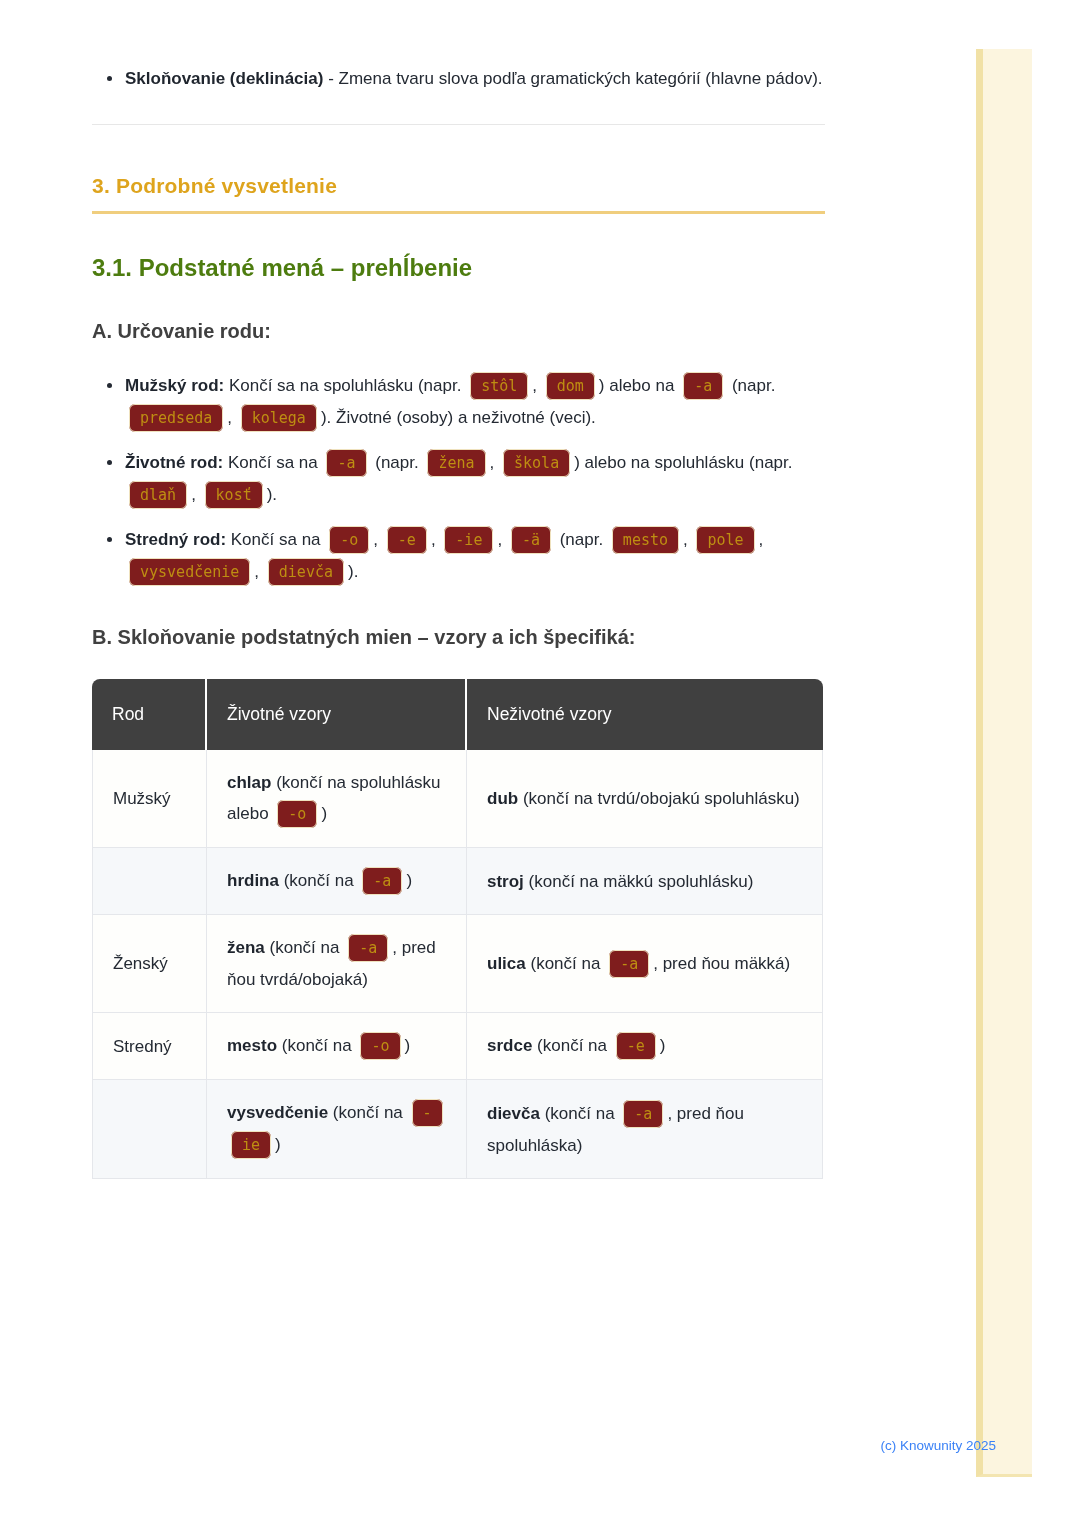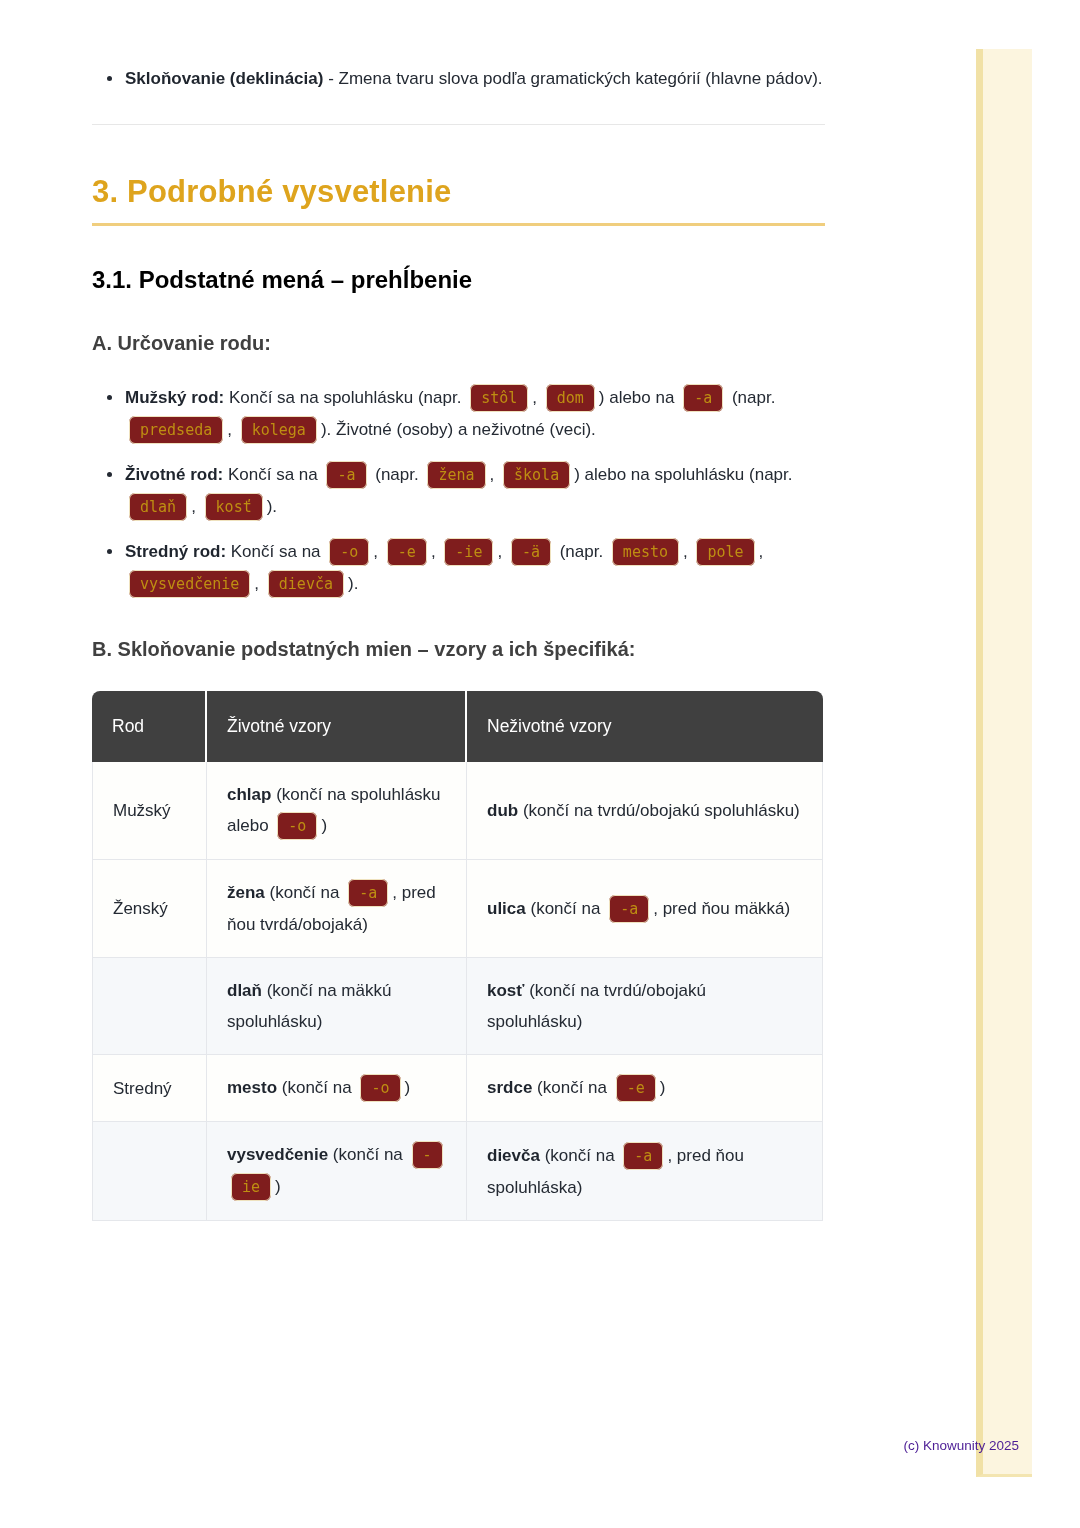--- a/index.html
+++ b/index.html
@@ -37,35 +37,35 @@
     line-height: 31px;
     padding-left: 1px;
   }
   .divider {
     border: none;
     border-top: 1px solid #e7e7e7;
     margin-top: 30px;
   }
   h1.section-title {
     margin-top: 49px;
-    font-size: 31px;
+    font-size: 21px;
     font-weight: bold;
     color: #dea41d;
     letter-spacing: 0.2px;
   }
   .h1-rule {
     border: none;
     border-top: 3px solid #f0ce7e;
     margin-top: 13px;
   }
   h2.subsection-title {
     margin-top: 40px;
     font-size: 24px;
     font-weight: bold;
-    color: #000000;
+    color: #4d7c0f;
   }
   .subhead {
     margin-top: 38px;
     font-size: 20px;
     font-weight: bold;
     color: #404040;
   }
   .gender-list {
     margin-top: 27px;
     padding-left: 32px;
@@ -112,23 +112,23 @@
     border-right: 1.5px solid #e5e7eb;
     border-bottom: 1.5px solid #e5e7eb;
     background: #fefefc;
   }
   .pattern-table td:first-child { border-left: 1.5px solid #e5e7eb; }
   .pattern-table tr.alt td { background: #f6f8fa; }
   .pattern-table td:last-child { border-right: 1.5px solid #e5e7eb; }
   .page-footer {
     position: absolute;
     top: 1438px;
-    right: 61px;
+    right: 84px;
     font-size: 13.5px;
-    color: #4c1d95;
+    color: #3b82f6;
     z-index: 2;
   }
 </style>
 </head>
 <body>
 
 <div class="side-accent"></div>
 
 <div class="content">
 
@@ -160,29 +160,29 @@
         <th>Životné vzory</th>
         <th>Neživotné vzory</th>
       </tr>
     </thead>
     <tbody>
         <tr>
           <td>Mužský</td>
           <td><strong>chlap</strong><span> (končí na spoluhlásku alebo </span><code class="chip">-o</code><span>)</span></td>
           <td><strong>dub</strong><span> (končí na tvrdú/obojakú spoluhlásku)</span></td>
         </tr>
+        <tr class="alt">
+          <td></td>
+          <td><strong>hrdina</strong><span> (končí na </span><code class="chip">-a</code><span>)</span></td>
+          <td><strong>stroj</strong><span> (končí na mäkkú spoluhlásku)</span></td>
+        </tr>
         <tr>
           <td>Ženský</td>
           <td><strong>žena</strong><span> (končí na </span><code class="chip">-a</code><span>, pred ňou tvrdá/obojaká)</span></td>
           <td><strong>ulica</strong><span> (končí na </span><code class="chip">-a</code><span>, pred ňou mäkká)</span></td>
-        </tr>
-        <tr class="alt">
-          <td></td>
-          <td><strong>dlaň</strong><span> (končí na mäkkú spoluhlásku)</span></td>
-          <td><strong>kosť</strong><span> (končí na tvrdú/obojakú spoluhlásku)</span></td>
         </tr>
         <tr>
           <td>Stredný</td>
           <td><strong>mesto</strong><span> (končí na </span><code class="chip">-o</code><span>)</span></td>
           <td><strong>srdce</strong><span> (končí na </span><code class="chip">-e</code><span>)</span></td>
         </tr>
         <tr class="alt">
           <td></td>
           <td><strong>vysvedčenie</strong><span> (končí na </span><code class="chip">-ie</code><span>)</span></td>
           <td><strong>dievča</strong><span> (končí na </span><code class="chip">-a</code><span>, pred ňou spoluhláska)</span></td>

